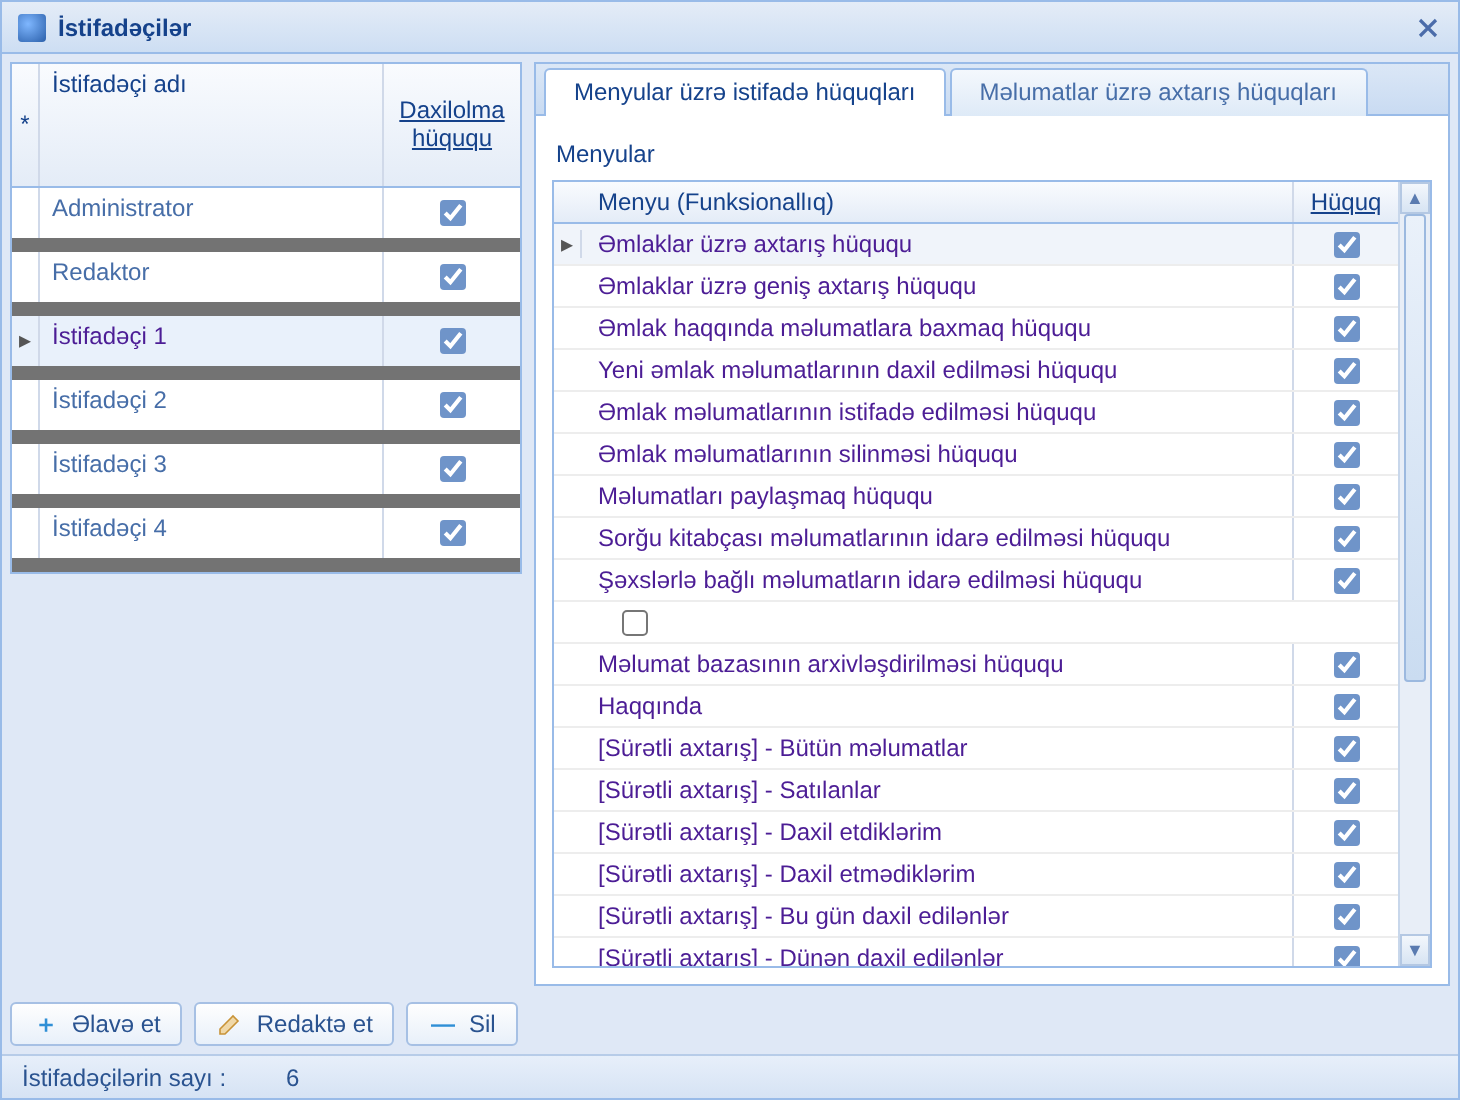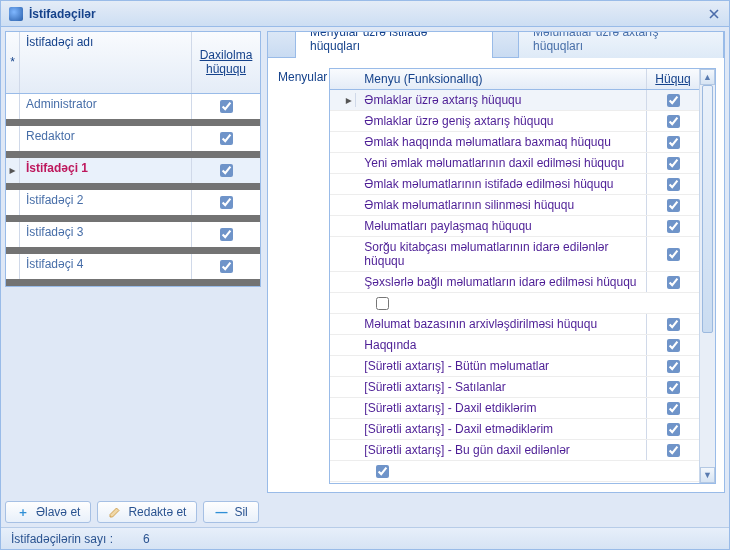--- a/index.html
+++ b/index.html
@@ -68,21 +68,21 @@
   .users-grid .cell {
     padding: 3px 6px;
     font-size: 12px;
   }
   .users-grid .row-ind { width:14px; border-right:1px solid #d0d9e9; display:flex;align-items:center;justify-content:center;color:#555;}
   .users-grid .c1 { flex:1; border-right:1px solid #d0d9e9; color:#476ea8;}
   .users-grid .c2 { width:68px; text-align:center;}
   .users-grid .hdr-row .cell{ color:#15428b; font-weight:normal;}
   .users-grid .hdr-row .c2{ line-height:1.2; padding:16px 4px;text-decoration:underline;}
   .users-grid .data-row.selected { background:#e9f1fb; }
-  .users-grid .data-row.selected .c1 { color:#be185d; font-weight:bold;}
+  .users-grid .data-row.selected .c1 { color:#4c1d95; font-weight:normal;}
   input[type=checkbox]{ accent-color:#6f94c9; }
 
   
   .right {
     flex:1;
     border:1px solid #99bbe8;
     background:#fff;
     display:flex; flex-direction:column;
     overflow:hidden;
   }
@@ -97,46 +97,44 @@
   .tab {
     padding:4px 14px 5px;
     background:linear-gradient(#f4f8fd,#deeaf7);
     border:1px solid #99bbe8;
     border-bottom:none;
     border-radius:3px 3px 0 0;
     color:#476ea8;
     cursor:pointer;
     position:relative;
     top:1px;
-    margin-left:23px;
   }
   .tab.active {
     background:#fff;
     color:#15428b;
     font-weight:normal;
     z-index:2;
   }
-  .tab-body { flex:1; padding:10px 8px 8px; overflow:hidden; display:flex; flex-direction:row;}
+  .tab-body { flex:1; padding:10px 8px 8px; overflow:hidden; display:flex; flex-direction:column;}
   .section-title { margin:2px 2px 6px; color:#15428b; }
   .perm-wrap {
     flex:1;
     border:1px solid #99bbe8;
     display:flex;
     overflow:hidden;
   }
   .perm-grid {
     flex:1;
     overflow:hidden;
   }
   .perm-grid .hdr-row, .perm-grid .prow {
     display:flex;
     border-bottom:1px solid #ededed;
     min-height:21px;
     align-items:center;
-    padding-left:12px;
   }
   .perm-grid .hdr-row{
     background:linear-gradient(#f9fbfe,#e4ecf7);
     border-bottom:1px solid #99bbe8;
   }
   .perm-grid .pi { width:14px; border-right:1px solid #d0d9e9; display:flex;align-items:center;justify-content:center;color:#555;}
   .perm-grid .pc1{ flex:1; padding:3px 8px; color:#4c1d95; border-right:1px solid #d0d9e9;}
   .perm-grid .pc2{ width:52px; text-align:center;text-decoration:underline;}
   .perm-grid .hdr-row .pc1, .perm-grid .hdr-row .pc2{ color:#15428b;}
   .perm-grid .prow.selected { background:#f0f4fa;}
@@ -299,21 +297,21 @@
                   <div class="pc1">Əmlak məlumatlarının silinməsi hüququ</div>
                   <div class="pc2"><input type="checkbox" checked="" style=""></div>
                 </div>
                 <div class="prow">
                   <div class="pi"></div>
                   <div class="pc1">Məlumatları paylaşmaq hüququ</div>
                   <div class="pc2"><input type="checkbox" checked="" style=""></div>
                 </div>
                 <div class="prow">
                   <div class="pi"></div>
-                  <div class="pc1">Sorğu kitabçası məlumatlarının idarə edilənlər hüququ</div>
+                  <div class="pc1">Sorğu kitabçası məlumatlarının idarə edilməsi hüququ</div>
                   <div class="pc2"><input type="checkbox" checked="" style=""></div>
                 </div>
                 <div class="prow">
                   <div class="pi"></div>
                   <div class="pc1">Şəxslərlə bağlı məlumatların idarə edilməsi hüququ</div>
                   <div class="pc2"><input type="checkbox" checked="" style=""></div>
                 </div>
                 <div class="prow">
                   <div class="pi"></div>
                   <div class="pc2"><input type="checkbox" style=""></div>
@@ -348,20 +346,21 @@
                   <div class="pc1">[Sürətli axtarış] - Daxil etmədiklərim</div>
                   <div class="pc2"><input type="checkbox" checked="" style=""></div>
                 </div>
                 <div class="prow">
                   <div class="pi"></div>
                   <div class="pc1">[Sürətli axtarış] - Bu gün daxil edilənlər</div>
                   <div class="pc2"><input type="checkbox" checked="" style=""></div>
                 </div>
                 <div class="prow">
                   <div class="pi"></div>
+                  <div class="pc1">[Sürətli axtarış] - Dünən daxil edilənlər</div>
                   <div class="pc2"><input type="checkbox" checked="" style=""></div>
                 </div>
               </div>
           </div>
           <div class="perm-scrollbar">
             <div class="btn">▲</div>
             <div class="track">
               <div class="thumb"></div>
             </div>
             <div class="btn bottom">▼</div>

